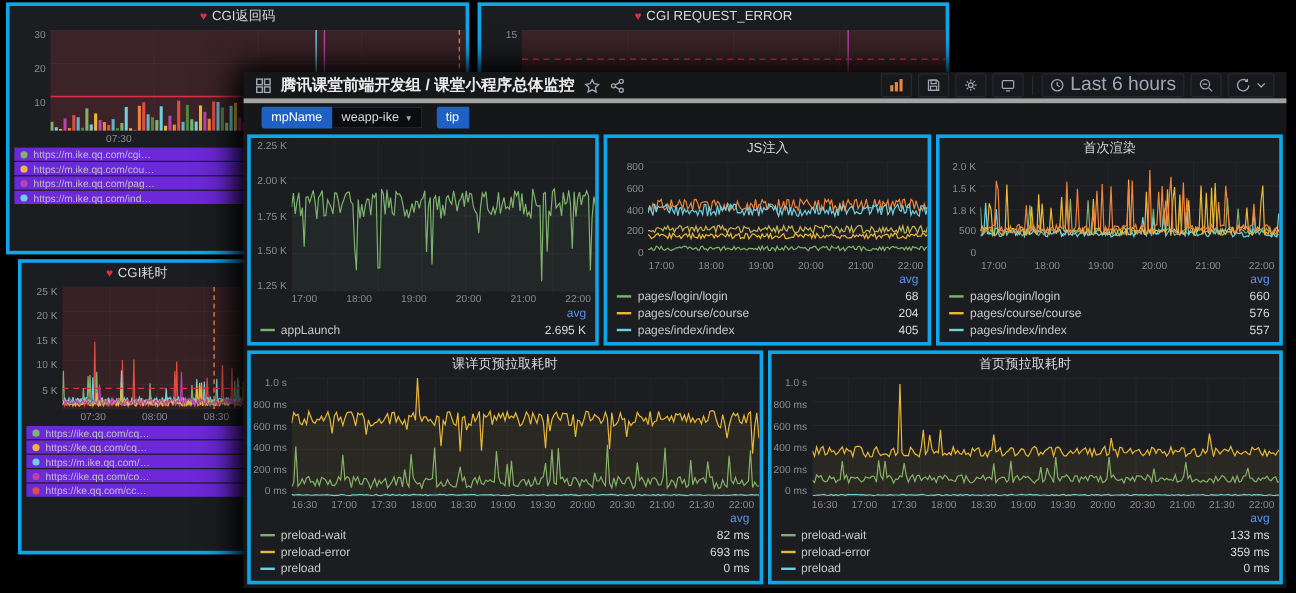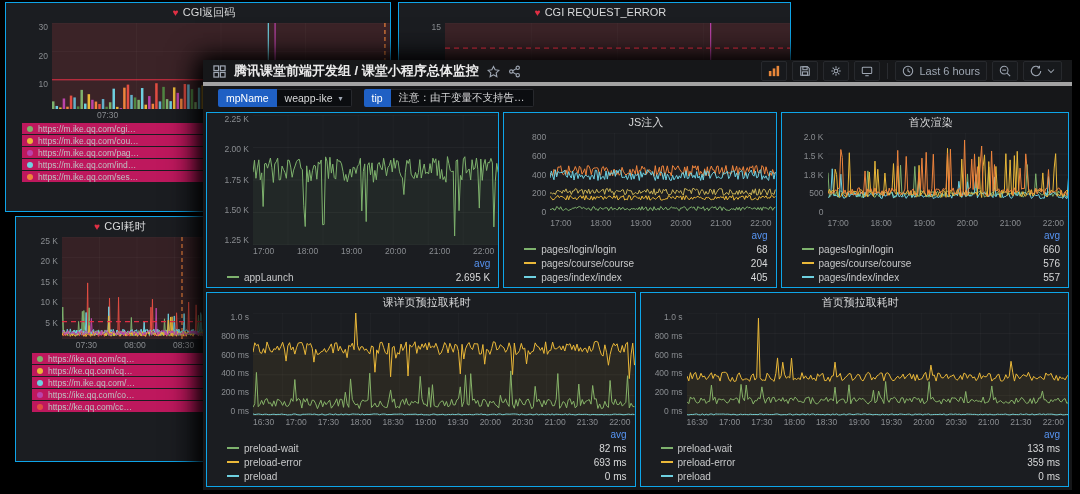--- a/index.html
+++ b/index.html
@@ -6,53 +6,53 @@
   html,body { width:1080px; height:494px; background:#000; overflow:hidden;
     font-family:"Liberation Sans","DejaVu Sans",sans-serif; color:#d8d9da; }
   .window { position:absolute; }
   #bgwin-return { left:5px; top:2px; width:386px; height:210px; z-index:1; }
   #bgwin-error  { left:398px; top:2px; width:393px; height:148px; z-index:1; }
   #bgwin-latency{ left:15px; top:216px; width:198px; height:246px; z-index:1; }
   #fgwin { left:203px; top:60px; width:869px; height:430px; background:#161719;
     z-index:10; box-shadow:-8px -4px 26px rgba(0,0,0,.9), 0 0 18px rgba(0,0,0,.8);
     display:flex; flex-direction:column; }
 
-  .gpanel { background:#1b1d21; border:1px solid #0ea5e9; display:flex; flex-direction:column; overflow:hidden; height:100%;padding-left:12px; }
+  .gpanel { background:#1b1d21; border:3px solid #0ea5e9; display:flex; flex-direction:column; overflow:hidden; height:100%; }
   .p-title { flex:0 0 18px; line-height:18px; text-align:center; font-size:11px; color:#d8d9da; white-space:nowrap; overflow:hidden; }
   .heart { color:#e02f44; font-size:10px; margin-right:4px; }
   .p-body { flex:1; display:flex; min-height:0; padding-top:2px; }
   .yaxis { flex:0 0 34px; display:flex; flex-direction:column; justify-content:space-between;
     align-items:flex-end; padding:0 4px 0 2px; font-size:8.5px; color:#898c90; line-height:9px; }
   .plot { flex:1; position:relative; min-width:0; }
   .plot svg { position:absolute; inset:0; width:100%; height:100%; display:block; }
   .alertbg { background:#3b2327; }
   .alertbg2 { background:#362125; }
   .xaxis { flex:0 0 12px; margin-left:34px; padding-right:4px; display:flex;
     justify-content:space-between; font-size:8.5px; color:#898c90; align-items:center; }
   .xaxis.around { justify-content:space-around; }
   .legend { flex:0 0 auto; padding:1px 8px 3px 8px; }
   .legend-head { text-align:right; font-size:10px; color:#5794f2; height:12px; line-height:12px; }
   .lrow { display:flex; align-items:center; height:14px; font-size:10px; cursor:pointer; }
   .dash { width:12px; height:2px; margin-right:5px; flex:0 0 auto; }
   .lname { flex:1; color:#c7c8c9; white-space:nowrap; overflow:hidden; }
   .lval { color:#d8d9da; }
   .bg-legend { flex:1; padding:2px 4px; overflow:hidden; }
-  .bgrow { display:flex; align-items:center; height:11px; margin-bottom:1px; background:#be185d;
+  .bgrow { display:flex; align-items:center; height:11px; margin-bottom:1px; background:#6d28d9;
     padding:0 5px; font-size:8.5px; color:#bfc1c3; cursor:pointer; }
   .dot { width:6px; height:6px; border-radius:50%; margin-right:5px; flex:0 0 auto; }
   .bgl { white-space:nowrap; overflow:hidden; }
 
   
   .fg-header { flex:0 0 26px; display:flex; align-items:center; gap:8px; padding:0 10px;
     border-bottom:4px solid #a3a3a3; }
   .fg-title { font-size:13px; font-weight:600; color:#ebebeb; white-space:nowrap; }
   .hicon { color:#9fa7b3; display:flex; align-items:center; cursor:pointer; }
   .fg-right { margin-left:auto; display:flex; align-items:center; gap:5px; }
   .tb { height:20px; display:flex; align-items:center; gap:5px; padding:0 6px; background:#17191c;
-    border:1px solid #27292d; border-radius:2px; color:#9fa7b3; font-size:11px; cursor:pointer; white-space:nowrap; }
+    border:1px solid #27292d; border-radius:2px; color:#9fa7b3; font-size:16px; cursor:pointer; white-space:nowrap; }
   .sep { width:1px; height:16px; background:#2a2c30; margin:0 2px; }
   .vars { flex:0 0 24px; display:flex; align-items:center; gap:12px; padding:0 15px; }
   .var-group { display:flex; align-items:stretch; height:18px; font-size:10.5px; }
   .var-label { background:#1f60c4; color:#fff; padding:0 8px; display:flex; align-items:center; border-radius:2px 0 0 2px; }
   .var-value { background:#0b0d10; border:1px solid #27292d; border-left:none; color:#d8d9da;
     padding:0 8px; display:flex; align-items:center; gap:6px; border-radius:0 2px 2px 0; cursor:pointer; }
   .caret { font-size:8px; color:#9fa7b3; }
   .fg-body { flex:1; display:flex; flex-direction:column; gap:4px; padding:2px 3px 3px 3px; min-height:0; }
   .prow { display:flex; gap:4px; min-height:0; }
   .prow1 { flex:0 0 176px; }
@@ -204,24 +204,20 @@
         <div class="bgrow">
           <span class="dot" style="background: rgb(186, 67, 169);"></span>
           <span class="bgl">https://m.ike.qq.com/pag…</span>
         </div>
 
         <div class="bgrow">
           <span class="dot" style="background: rgb(110, 208, 224);"></span>
           <span class="bgl">https://m.ike.qq.com/ind…</span>
         </div>
 
-        <div class="bgrow">
-          <span class="dot" style="background: rgb(239, 132, 60);"></span>
-          <span class="bgl">https://m.ike.qq.com/ses…</span>
-        </div>
       </div>
   </div>
 </section>
 
 <section class="window" id="bgwin-error">
   <div class="gpanel">
     <header class="p-title">
       <span class="heart">♥</span><span>CGI REQUEST_ERROR</span>
     </header>
     <div class="p-body">
@@ -409,23 +405,20 @@
   <div class="vars">
     <div class="var-group">
       <span class="var-label">mpName</span>
       <span class="var-value">
           <span>weapp-ike</span>
           <span class="caret">▾</span>
         </span>
     </div>
     <div class="var-group">
       <span class="var-label">tip</span>
-      <span class="var-value">
-          <span>注意：由于变量不支持告…</span>
-        </span>
     </div>
   </div>
 
   <div class="fg-body">
     <div class="prow prow1">
 
       <div class="gpanel" style="flex:295">
         <div class="p-body">
           <div class="yaxis">
               <span class="tick">2.25 K</span>

